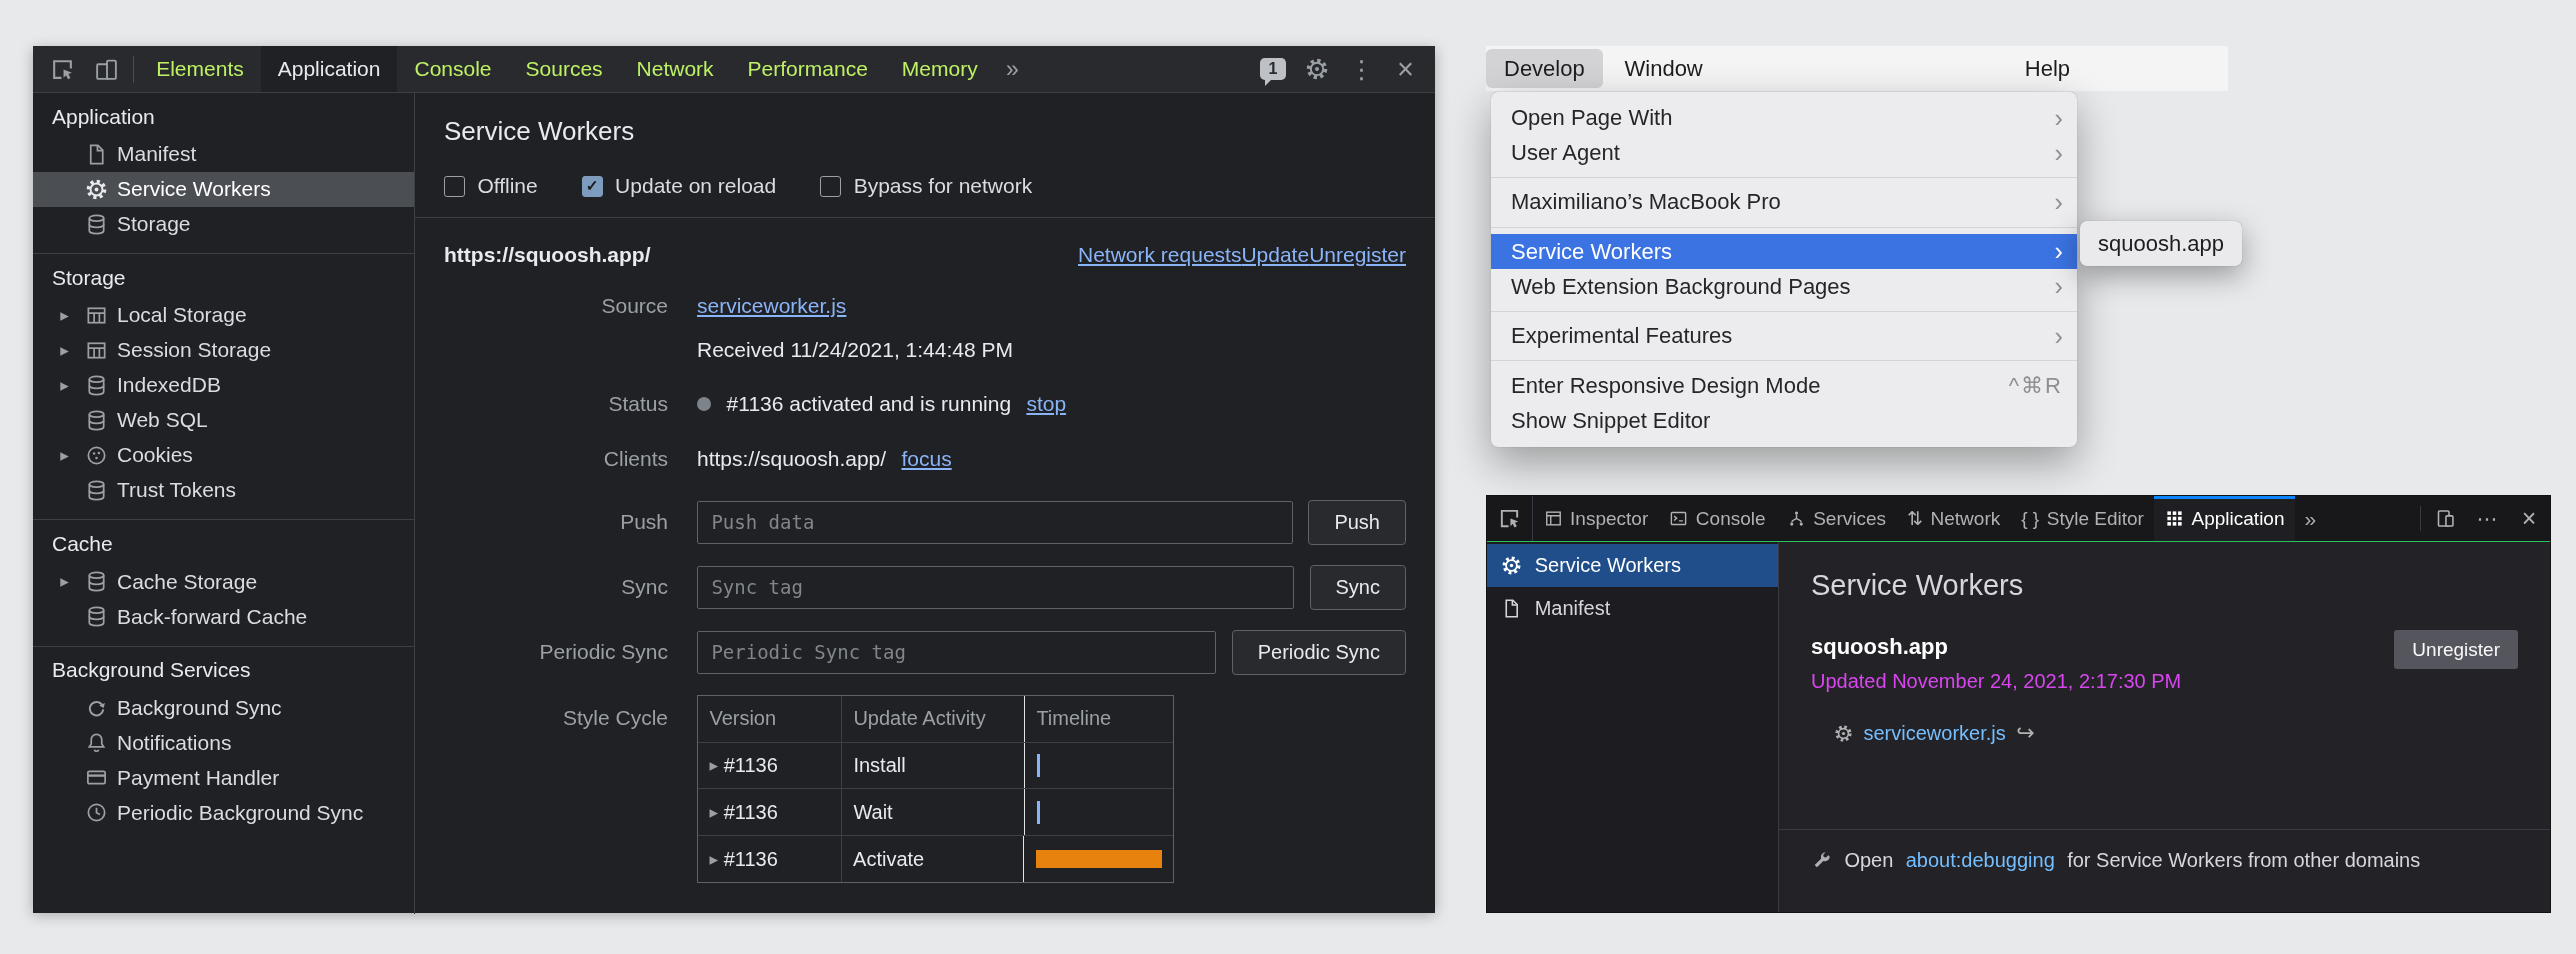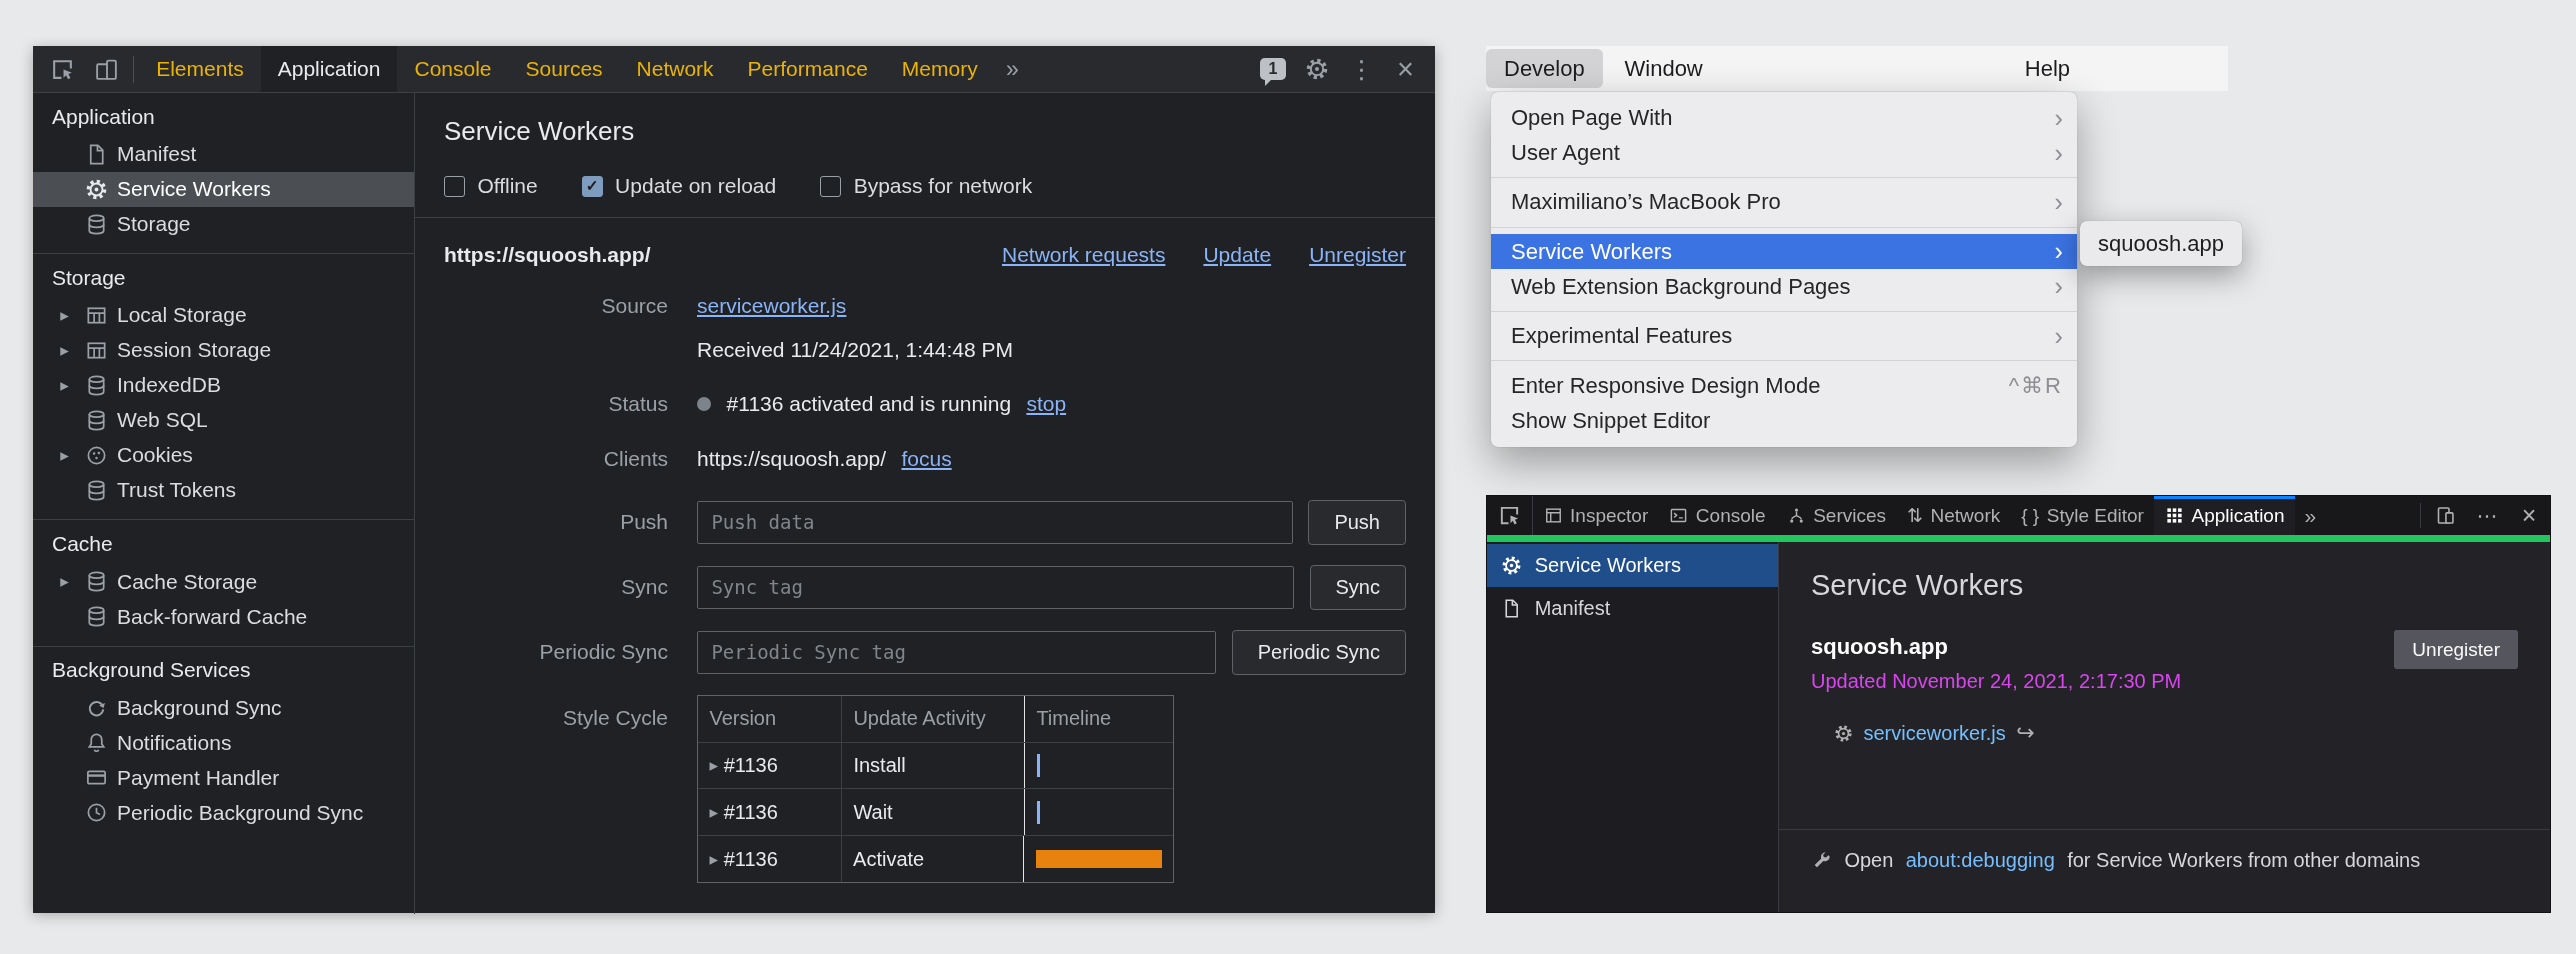--- a/index.html
+++ b/index.html
@@ -11,21 +11,21 @@
   body{background:#e8e9ea;font-family:"Liberation Sans",sans-serif;position:relative;overflow:hidden}
   .window{position:absolute}
   .icon{flex:none;display:block}
 
   
   .chrome{left:33px;top:46px;width:1402px;height:867px;background:#202124;color:#e8eaed;font-size:21px;box-shadow:0 2.9px 13.4px rgba(0,0,0,.28)}
   .c-toolbar{height:47px;background:#292a2d;border-bottom:1px solid #3c4043;display:flex;align-items:center;padding:0 7.6px}
   .tbtn{width:44px;height:100%;display:flex;align-items:center;justify-content:center;color:#9aa0a6;cursor:default}
   .c-sep{width:1px;height:27px;background:#4a4d51;margin:0 4.8px}
   .c-tabs{display:flex;height:100%}
-  .c-tab{display:flex;align-items:center;padding:0 17px;color:#eab308;white-space:nowrap}
+  .c-tab{display:flex;align-items:center;padding:0 17px;color:#bef264;white-space:nowrap}
   .c-tab.sel{background:#202124;color:#e8eaed}
   .c-more{display:flex;align-items:center;padding:0 11.4px;color:#9aa0a6;font-size:23px}
   .c-right{margin-left:auto;display:flex;align-items:center;height:100%}
   .bubble{position:relative;background:#bdc1c6;color:#292a2d;border-radius:4.8px;padding:1.9px 8.6px;font-size:16px;font-weight:700;margin:0 9.5px}
   .bubble::after{content:"";position:absolute;left:4.8px;bottom:-5.7px;border:3.8px solid transparent;border-top-color:#bdc1c6;border-left-color:#bdc1c6}
   .glyph{line-height:1}
 
   .c-body{display:flex;height:821px}
   .c-side{width:382px;border-right:1px solid #3c4043;overflow:hidden}
   .c-side .icon{color:#9aa0a6}
@@ -42,21 +42,21 @@
   .m-title{font-size:26px;font-weight:400;color:#e8eaed}
   .cb-row{display:flex;gap:44px;margin-top:27px}
   .cb{display:flex;align-items:center;gap:12.4px;color:#dadce0}
   .box{width:21px;height:21px;border:1.9px solid #9aa0a6;border-radius:2.9px;display:flex;align-items:center;justify-content:center}
   .box.on{background:var(--chrome-checkbox-on);border-color:var(--chrome-checkbox-on);color:#1b1d1f;font-size:15.3px;font-weight:700}
   .box .ck{visibility:hidden}
   .box.on .ck{visibility:visible}
   .divider{height:1px;background:#3c4043}
   .origin-row{display:flex;align-items:center;padding:25px 29px 23px}
   .origin{font-weight:700;color:#e8eaed}
-  .o-links{margin-left:auto;display:flex;gap:38px}
+  .o-links{margin-left:auto;display:flex;}
   .lnk{color:var(--chrome-link);text-decoration:underline;cursor:pointer}
   .fields{padding:3.8px 29px 0}
   .frow{display:flex;align-items:center;margin-bottom:20px}
   .frow .lab{width:224px;text-align:right;margin-right:29px;color:#9aa0a6;flex:none}
   .frow.vtop{align-items:flex-start}
   .frow.vtop .lab{padding-top:11.4px}
   .rowval{display:flex;align-items:center;gap:15.3px}
   .dot{width:14.3px;height:14.3px;border-radius:50%;background:#7d838a;display:inline-block;flex:none}
   .tin{width:632px;height:43px;background:transparent;border:1px solid #5f6368;border-radius:1.9px;color:#e8eaed;font-family:"DejaVu Sans Mono",monospace;font-size:19px;padding:0 13.4px;outline:none}
   .tin::placeholder{color:#80868b}
@@ -83,21 +83,21 @@
   .mi{height:35px;display:flex;align-items:center;padding:0 14.3px 0 20px;cursor:default}
   .mi .chev{margin-left:auto;color:#8e8e93;font-size:25px}
   .mi .short{margin-left:auto;color:#8e8e93;letter-spacing:1.9px}
   .mi.sel{background:var(--safari-accent);color:#fff}
   .mi.sel .chev{color:#fff}
   .msep{height:1px;background:#d4d4d6;margin:6.7px 0}
   .submenu{left:2080px;top:221px;background:#eaeaec;border-radius:6.7px;box-shadow:0 9.5px 29px rgba(0,0,0,.35),0 0 1px rgba(0,0,0,.35);padding:9.5px 18px;font-size:22px;color:#1d1d1f}
 
   
   .firefox{left:1486px;top:495px;width:1065px;height:418px;background:#232327;color:#d7d7db;font-size:20px;border:1px solid #121215}
-  .f-toolbar{height:46px;background:#18181a;border-bottom:7px solid #22c55e;display:flex;align-items:stretch}
+  .f-toolbar{height:46px;background:#18181a;border-bottom:1px solid #22c55e;display:flex;align-items:stretch}
   .f-ibtn{width:46px;display:flex;align-items:center;justify-content:center;color:#b1b1b3;border-right:1px solid #3a3a44}
   .f-tabs{display:flex}
   .f-tab{display:flex;align-items:center;gap:7.6px;padding:0 10.5px;color:#b1b1b3;font-size:19px;position:relative;white-space:nowrap}
   .f-tab.sel{color:#fff;background:#1f1f23}
   .f-tab.sel::before{content:"";position:absolute;top:0;left:0;right:0;height:2.9px;background:var(--firefox-accent)}
   .f-more{display:flex;align-items:center;padding:0 9.5px;color:#b1b1b3;font-size:21px}
   .f-right{margin-left:auto;display:flex;align-items:center}
   .f-rsep{width:1px;height:25px;background:#3a3a44;margin:0 2.9px}
   .f-rbtn{width:42px;height:100%;display:flex;align-items:center;justify-content:center;color:#b1b1b3;font-size:21px}
   .f-body{display:flex;height:370px}

